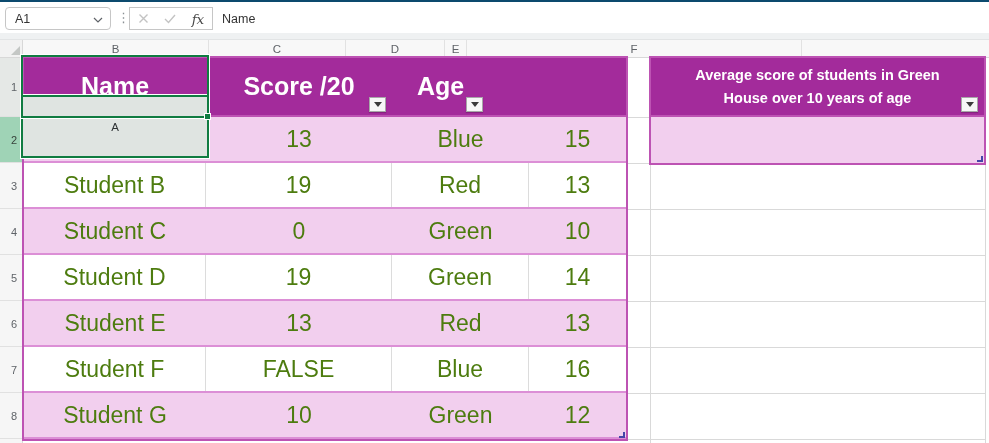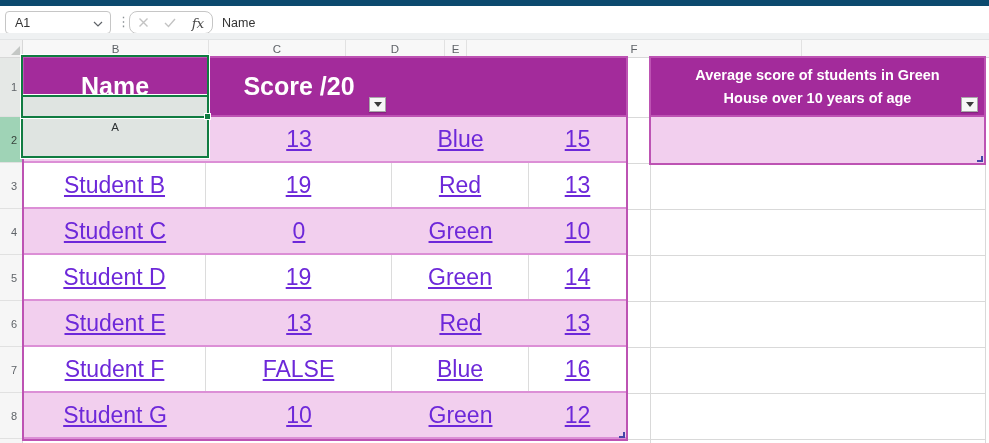--- a/index.html
+++ b/index.html
@@ -2,28 +2,28 @@
 <html><head>
 <meta charset="utf-8">
 <style>
   * { margin:0; padding:0; box-sizing:border-box; }
   html,body { background:#fff; }
   body { font-family:"Liberation Sans", sans-serif; }
   .app { position:relative; width:989px; height:443px; background:#fff; overflow:hidden; }
 
   
   .formula-bar { position:absolute; top:0; left:0; width:989px; height:33px;
-    background:#fff; border-top:6px solid #0c4a6e; }
+    background:#fff; border-top:2px solid #0c4a6e; }
   .name-box { position:absolute; left:5px; top:5px; width:106px; height:23px;
     border:1px solid #c6c6c6; border-radius:4px; background:#fff;
     display:flex; align-items:center; justify-content:space-between;
     padding:0 7px 0 9px; font-size:12.5px; color:#333; cursor:default; }
   .dots { position:absolute; left:117px; top:9px; font-size:13px; color:#8a9094; line-height:1; }
   .fx-group { position:absolute; left:129px; top:5px; width:84px; height:23px;
-    border:1px solid #c6c6c6; border-radius:8px; background:#fff;
+    border:1px solid #c6c6c6; border-radius:0; background:#fff;
     display:flex; align-items:center; justify-content:space-around; }
   .fx-label { font-family:"DejaVu Serif", serif; font-style:italic; font-size:13.5px; color:#4a4a4a; }
   .formula-input { position:absolute; left:222px; top:5px; height:23px; right:6px;
     display:flex; align-items:center; font-size:12.5px; color:#333; background:#fff; }
   .gap-strip { position:absolute; top:33px; left:0; width:989px; height:7px;
     background:#eff1f2; border-bottom:1px solid #e2e4e5; }
 
   
   .col-headers { position:absolute; top:40px; left:0; width:989px; height:18px;
     display:flex; background:#f8f8f8; border-bottom:1px solid #d8d8d8; }
@@ -54,21 +54,21 @@
   .table-main { position:absolute; left:22px; top:56px; width:606px; height:385px;
     border:2px solid #bd53b3; background:#fff; z-index:2; }
   .trow { display:flex; width:100%; }
   .trow.hdr { height:59px; background:#a32b9b; border-bottom:2px solid #bd53b3; }
   .trow.r { height:46px; border-bottom:2px solid #dc8fd6; }
   .trow.r:last-child { border-bottom:none; }
   .trow.band { background:#f2cfee; }
   .tc { display:flex; align-items:center; justify-content:center; height:100%; position:relative; }
   .tc-a{width:182px;} .tc-b{width:186px;} .tc-c{width:137px;} .tc-d{width:97px;}
   .hdr .tc { color:#fff; font-weight:bold; font-size:25px; }
-  .r .tc { font-size:23px; color:#6d28d9;text-decoration:underline; }
+  .r .tc { font-size:23px; color:#4d7c0f; }
   .r.plain .tc { border-right:1px solid #dcdcdc; }
   .r.plain .tc:last-child { border-right:none; }
 
   
   .fbtn { position:absolute; right:6px; bottom:3px; width:17px; height:15px;
     background:#f7f7f7; border:1px solid #a8a8a8; box-shadow:0 1px 1px rgba(0,0,0,.18);
     display:flex; align-items:center; justify-content:center; cursor:pointer; }
   .fbtn .tri { width:0; height:0; border-left:4px solid transparent;
     border-right:4px solid transparent; border-top:5px solid #3b3b3b; }
   .fbtn.insel { right:10px; bottom:6px; }
@@ -175,20 +175,26 @@
         <span class="fbtn insel">
             <span class="tri"></span>
           </span>
         </div>
       <div class="tc tc-b">
           <span>Score /20</span>
         <span class="fbtn">
             <span class="tri"></span>
           </span>
         </div>
+      <div class="tc tc-d">
+          <span>Age</span>
+        <span class="fbtn">
+            <span class="tri"></span>
+          </span>
+        </div>
     </div>
 
     <div class="trow r band">
       <div class="tc tc-a">Student A</div>
       <div class="tc tc-b">13</div>
       <div class="tc tc-c">Blue</div>
       <div class="tc tc-d">15</div>
     </div>
     <div class="trow r plain">
       <div class="tc tc-a">Student B</div>

